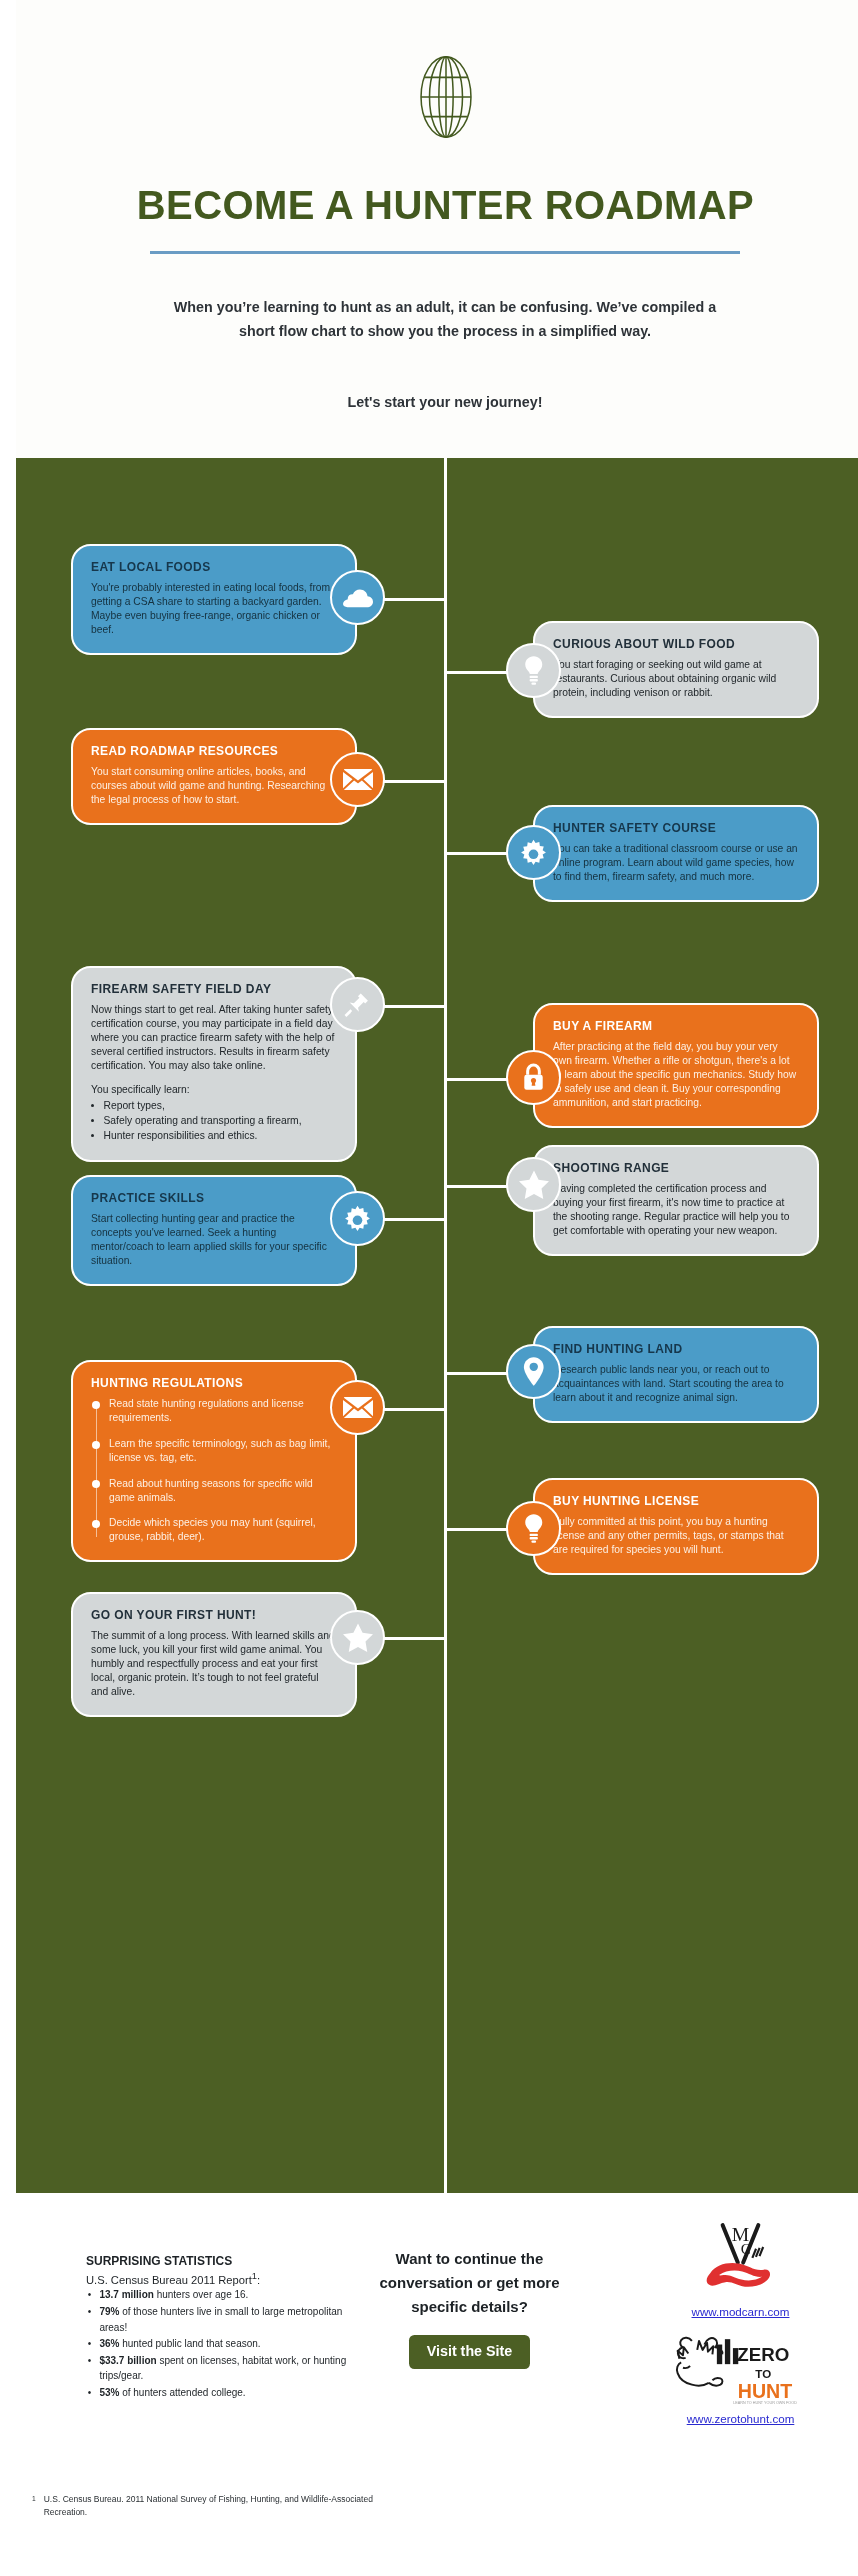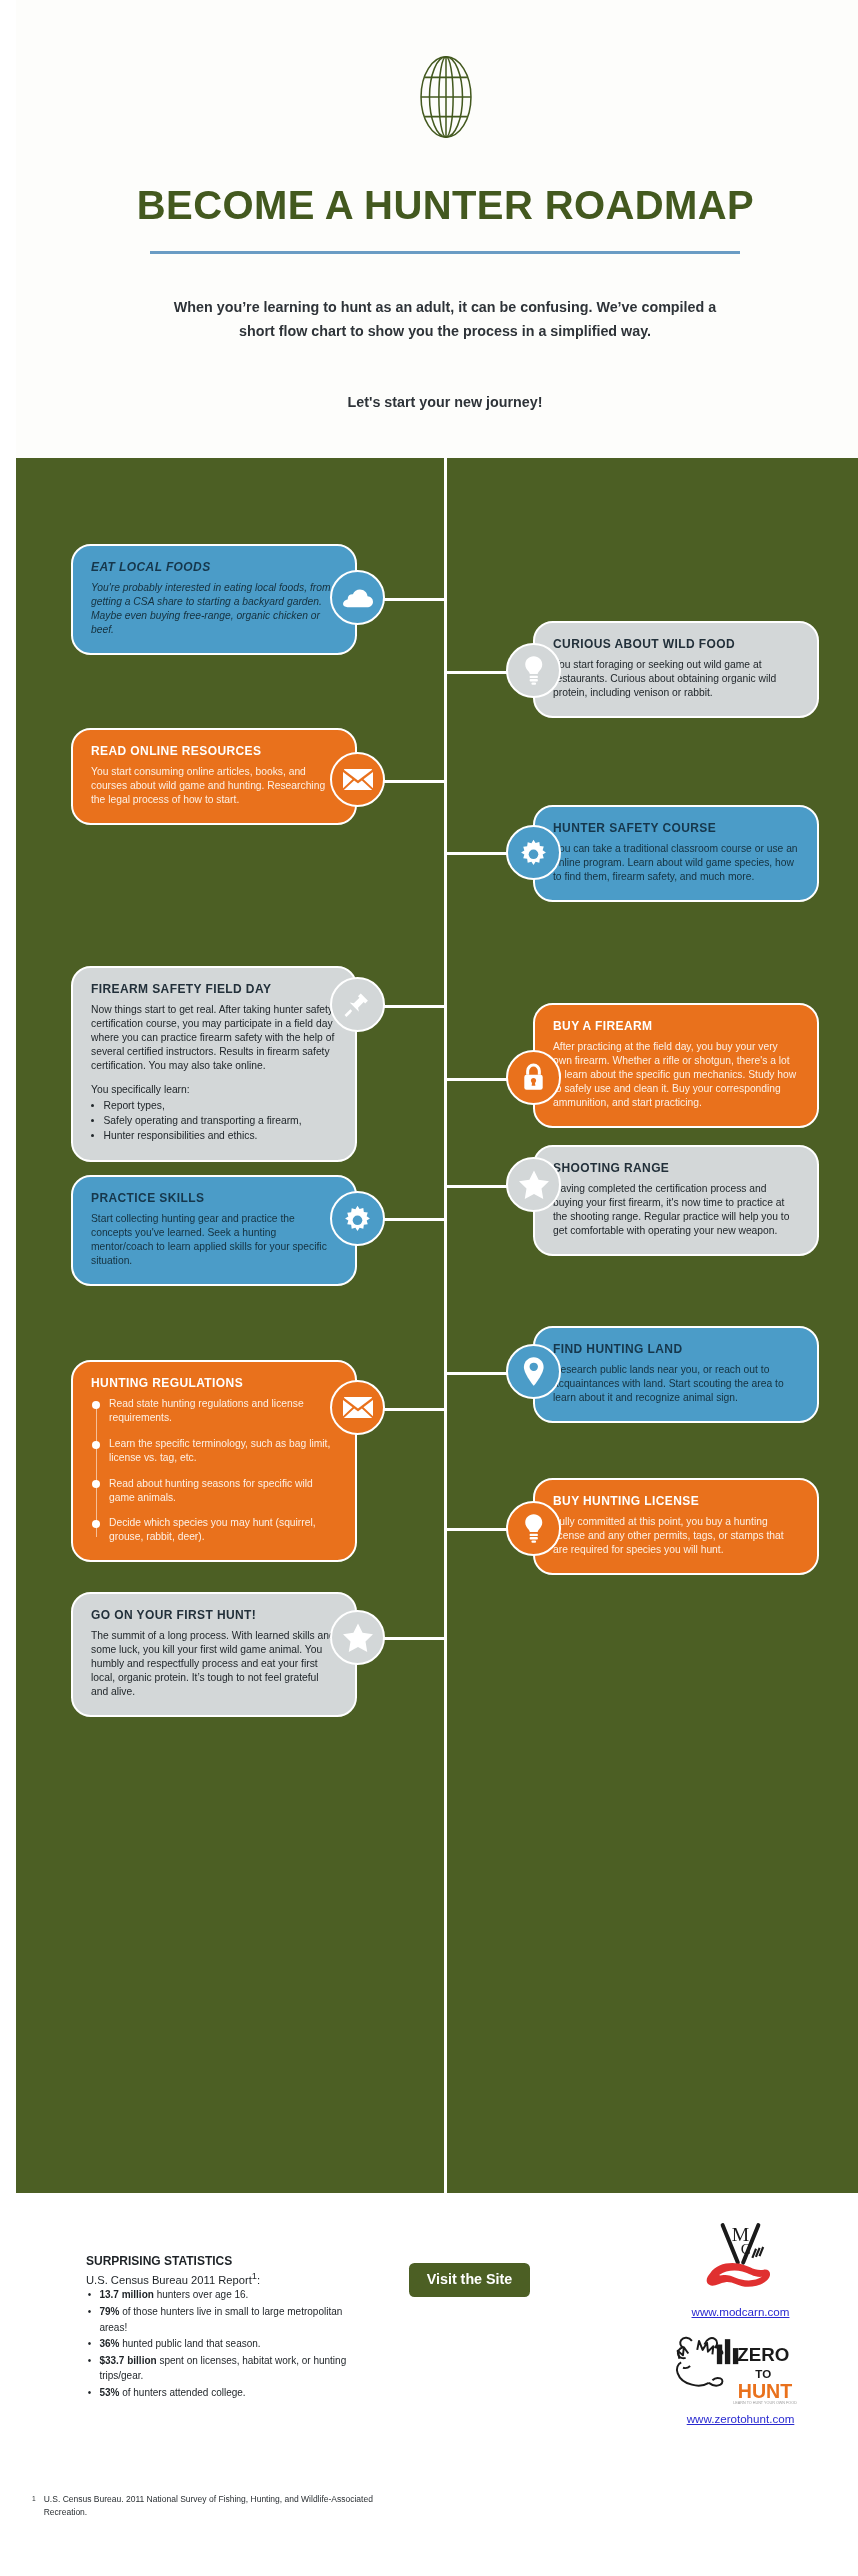--- a/index.html
+++ b/index.html
@@ -298,21 +298,21 @@
     <div class="conn" style="left:429px;top:394px;width:88px;"></div>
     <div class="conn" style="left:342px;top:547px;width:88px;"></div>
     <div class="conn" style="left:429px;top:620px;width:88px;"></div>
     <div class="conn" style="left:342px;top:760px;width:88px;"></div>
     <div class="conn" style="left:429px;top:727px;width:88px;"></div>
     <div class="conn" style="left:342px;top:950px;width:88px;"></div>
     <div class="conn" style="left:429px;top:914px;width:88px;"></div>
     <div class="conn" style="left:429px;top:1070px;width:88px;"></div>
     <div class="conn" style="left:342px;top:1179px;width:88px;"></div>
 
-    <div class="card left blue" style="top:86px;font-style:italic;">
+    <div class="card left blue" style="top:86px;">
       <div class="card-title">EAT LOCAL FOODS</div>
       <div class="card-body">
         <p>You're probably interested in eating local foods, from getting a CSA share to starting a backyard garden. Maybe even buying free-range, organic chicken or beef.</p>
       </div>
     </div>
     <div class="badge blue" style="left:314px;top:112px;">
       <span>
         <svg width="30" height="23" viewBox="0 0 34 26">
             <path fill="#fff" d="M9 24h18c4 0 7-2.6 7-6.3 0-3.4-2.7-6-6.2-6.2C27.3 7.2 23.6 4 19.2 4c-3.6 0-6.7 2.1-8 5.2C8 9 5.4 10.8 5.4 13.9c0 .4 0 .8.1 1.1C2.3 15.6 0 17.9 0 20.5 0 22.6 2.3 24 5 24h4z"></path>
           </svg>
@@ -330,21 +330,21 @@
         <svg width="21.5" height="29" viewBox="0 0 24 32">
             <path fill="#fff" d="M12 0C6.5 0 2.5 4 2.5 9.2c0 3.6 2 5.7 3.5 7.6 1 1.3 1.5 2.3 1.6 3.2h8.8c.1-.9.6-1.9 1.6-3.2 1.5-1.9 3.5-4 3.5-7.6C21.5 4 17.5 0 12 0z"></path>
             <rect fill="#fff" x="7.4" y="21.8" width="9.2" height="2.6" rx="1"></rect>
             <rect fill="#fff" x="7.4" y="25.6" width="9.2" height="2.6" rx="1"></rect>
             <rect fill="#fff" x="9.4" y="29.4" width="5.2" height="2.6" rx="1.2"></rect>
           </svg>
       </span>
     </div>
 
     <div class="card left orange" style="top:270px;">
-      <div class="card-title">READ  ONLINE  RESOURCES</div>
+      <div class="card-title">READ  ROADMAP  RESOURCES</div>
       <div class="card-body">
         <p>You start consuming online articles, books, and courses about wild game and hunting.  Researching the legal process of how to start.</p>
       </div>
     </div>
     <div class="badge orange" style="left:314px;top:294px;">
       <span>
         <svg width="30" height="23" viewBox="0 0 34 26">
             <path fill="#fff" d="M1 1h32v24H1z" opacity="0"></path>
             <path fill="#fff" d="M2 1h30c.6 0 1 .4 1 1L17 14 1 2c0-.6.4-1 1-1z"></path>
             <path fill="#fff" d="M0 4.6l10.8 8.1L0 22.8V4.6zm34 0v18.2l-10.8-10.1L34 4.6zM12.6 14.1l3.8 2.8c.4.3.8.3 1.2 0l3.8-2.8L33 25H1l11.6-10.9z"></path>
@@ -513,20 +513,21 @@
       <ul>
         <li><b>13.7 million</b><span> hunters  over age 16.</span></li>
         <li><b>79%</b><span> of those hunters  live in small to large metropolitan areas!</span></li>
         <li><b>36%</b><span> hunted public land that season.</span></li>
         <li><b>$33.7 billion</b><span> spent on licenses, habitat work, or hunting  trips/gear.</span></li>
         <li><b>53%</b><span> of hunters  attended college.</span></li>
       </ul>
     </div>
 
     <div class="cta">
+      <div class="cta-text">Want to continue the conversation or get more specific details?</div>
       <div class="cta-button">Visit the Site</div>
     </div>
 
     <div class="logos">
       <div class="logo-block">
         <svg width="107" height="82" viewBox="0 0 120 92">
           <text x="60" y="26" font-family="Liberation Serif, serif" font-size="22" fill="#1a1a1a" text-anchor="middle">M</text>
           <text x="66" y="40" font-family="Liberation Serif, serif" font-size="17" fill="#1a1a1a" text-anchor="middle">C</text>
           <g stroke="#1a1a1a" stroke-width="4.5" stroke-linecap="round">
             <line x1="40" y1="8" x2="57" y2="50"></line>

